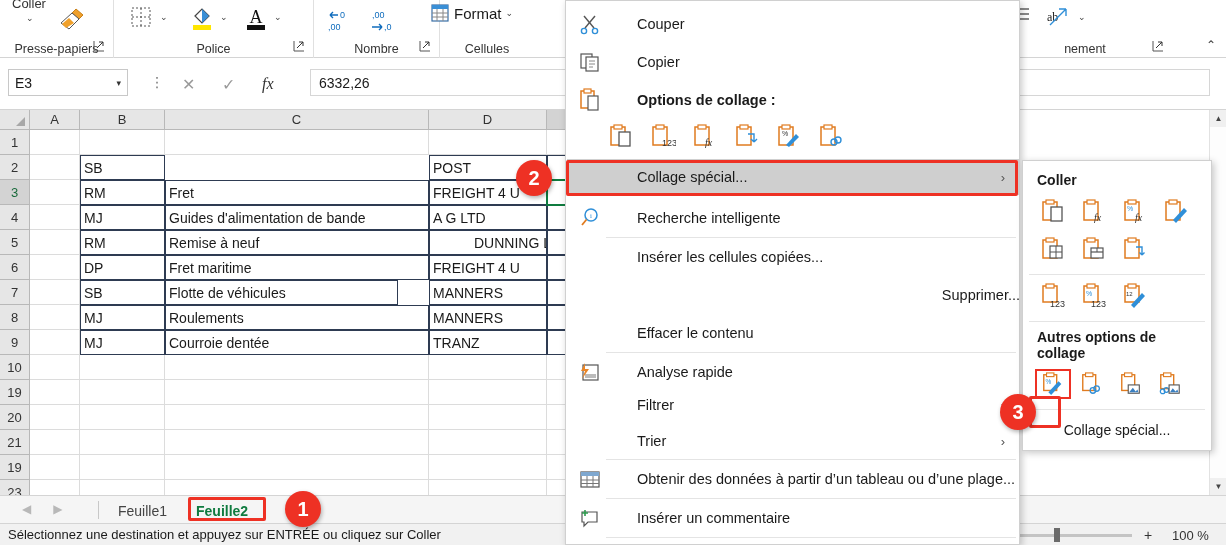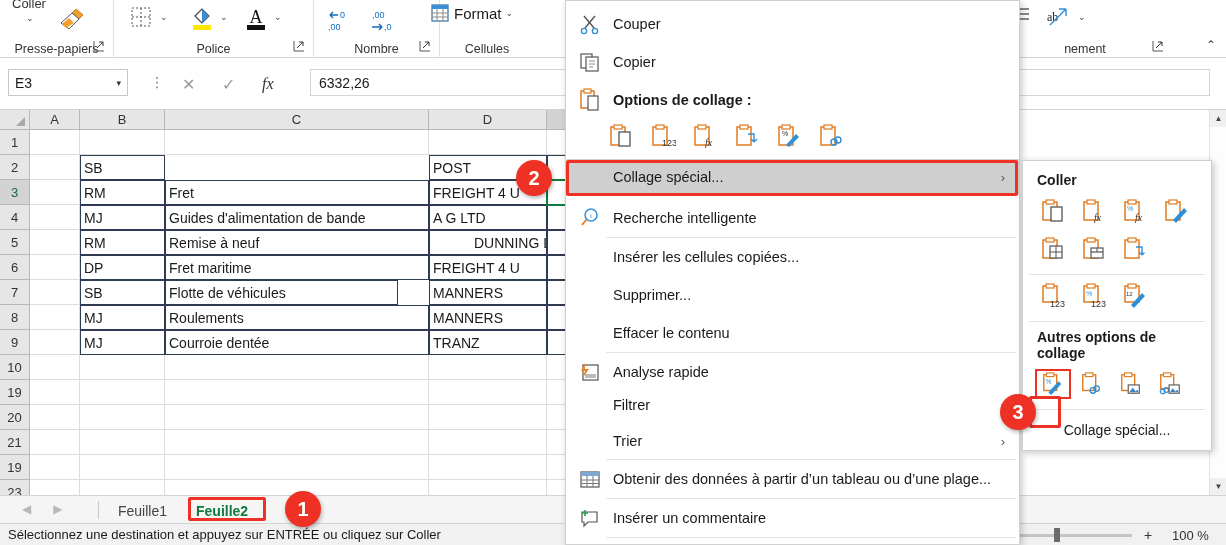--- a/index.html
+++ b/index.html
@@ -191,21 +191,21 @@
   }
   .mi {
     position: absolute; left: 1px; width: 453px; height: 38px;
     display: flex; align-items: center;
     font-size: 14.5px; color: #1a1a1a;
   }
   .mi .mi-ic {
     width: 46px; display: flex; align-items: center; justify-content: center;
     flex: 0 0 46px;
   }
-  .mi .mi-lbl { flex: 1; }
+  .mi .mi-lbl { flex: 1; margin-left: 24px; }
   .mi .mi-arrow { width: 34px; text-align: center; font-size: 13px; color: #555; }
   .mi.bold { font-weight: bold; }
   .mi.sel {
     background: #cfcfcf;
   }
   .sep { position: absolute; left: 40px; width: 410px; height: 1px; background: #e4e4e4; }
   .paste-icons-row {
     position: absolute; left: 42px; display: flex; gap: 16px; align-items: center;
   }
 
@@ -628,21 +628,21 @@
       </span>
       <span class="mi-lbl">Recherche intelligente</span>
     </div>
     <div class="sep" style="top:236px;"></div>
 
     <div class="mi" style="top:237px;">
       <span class="mi-ic"></span>
       <span class="mi-lbl">Insérer les cellules copiées...</span>
     </div>
 
-    <div class="mi" style="top:275px;">
+    <div class="mi" style="top:275px;text-align:right;">
       <span class="mi-ic"></span>
       <span class="mi-lbl">Supprimer...</span>
     </div>
 
     <div class="mi" style="top:313px;">
       <span class="mi-ic"></span>
       <span class="mi-lbl">Effacer le contenu</span>
     </div>
     <div class="sep" style="top:351px;"></div>
 

